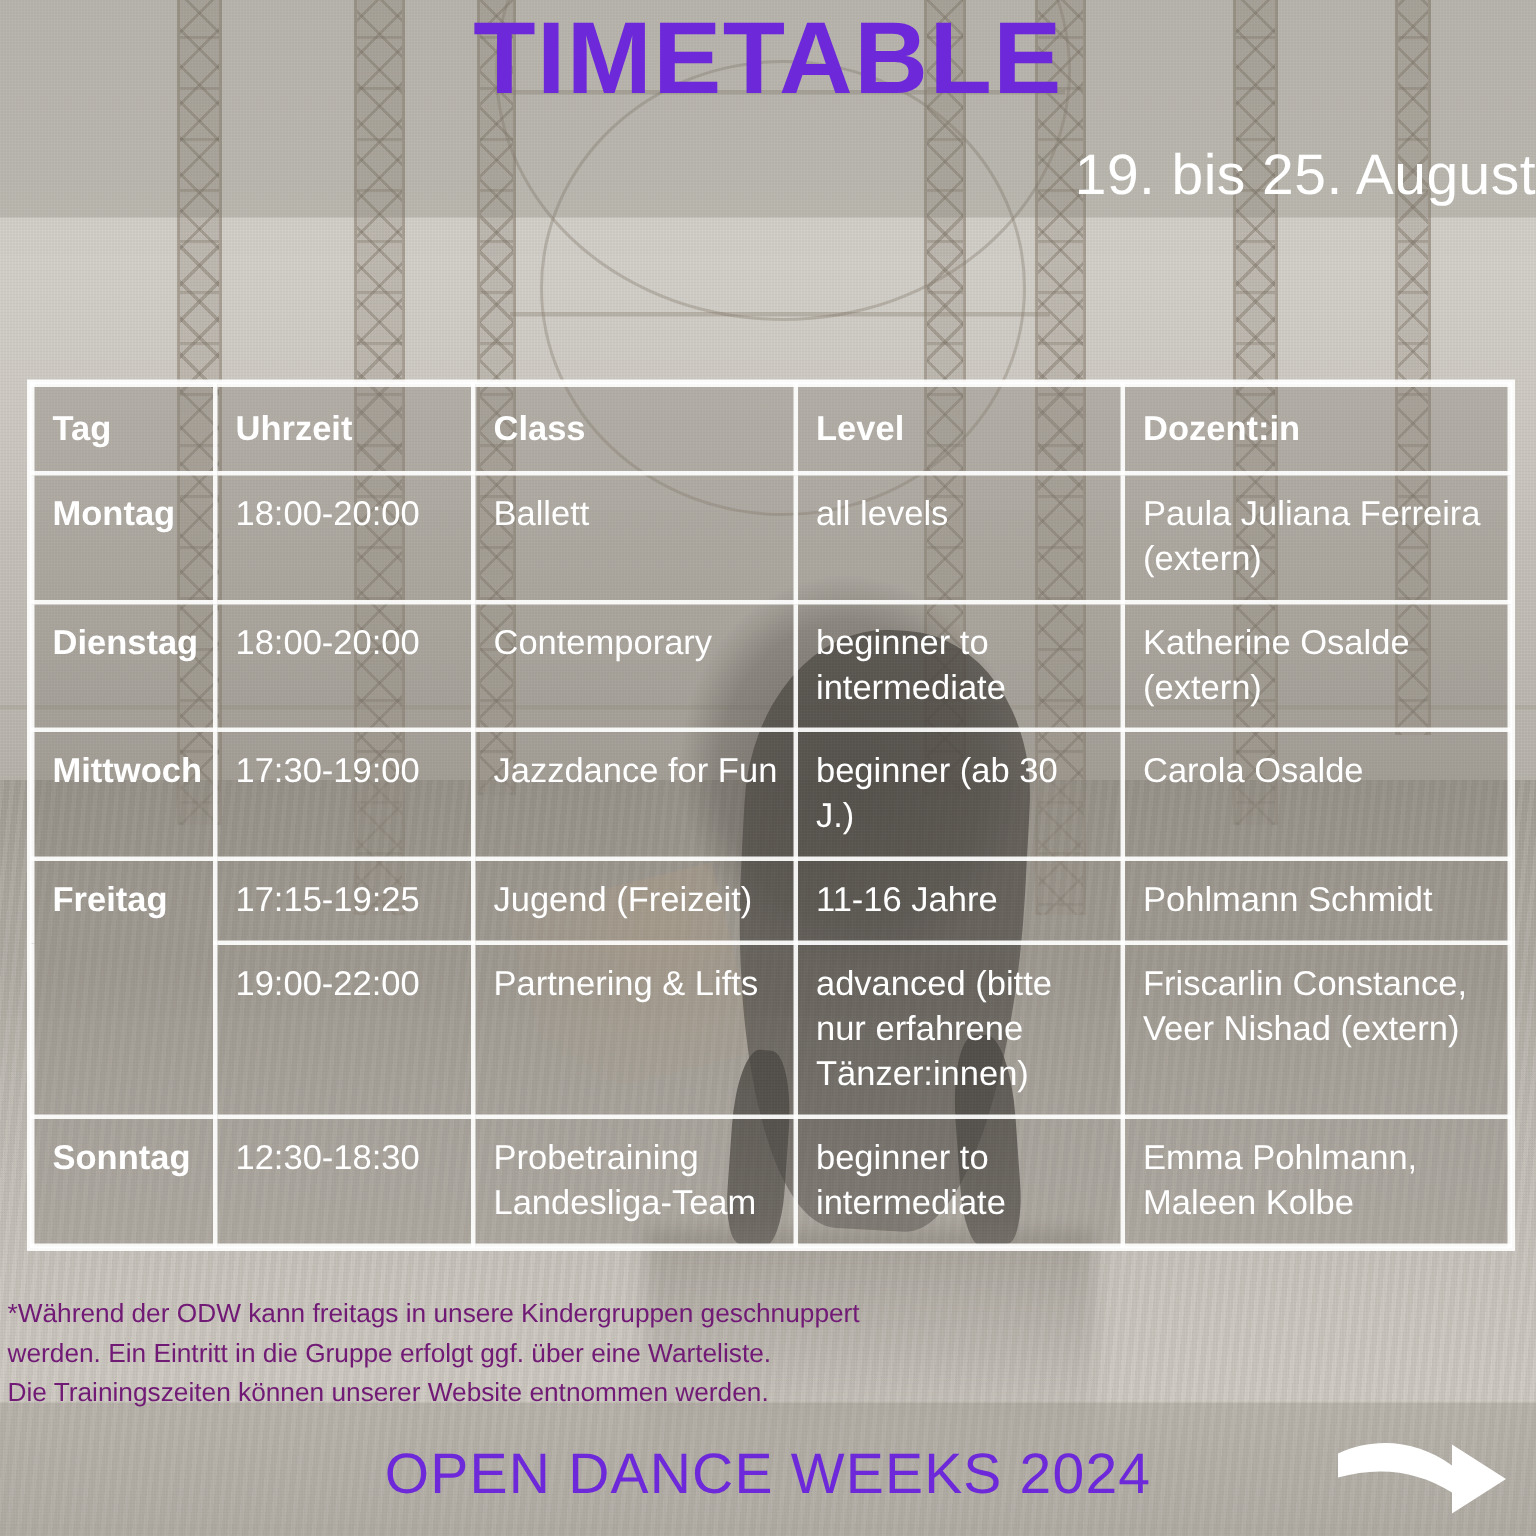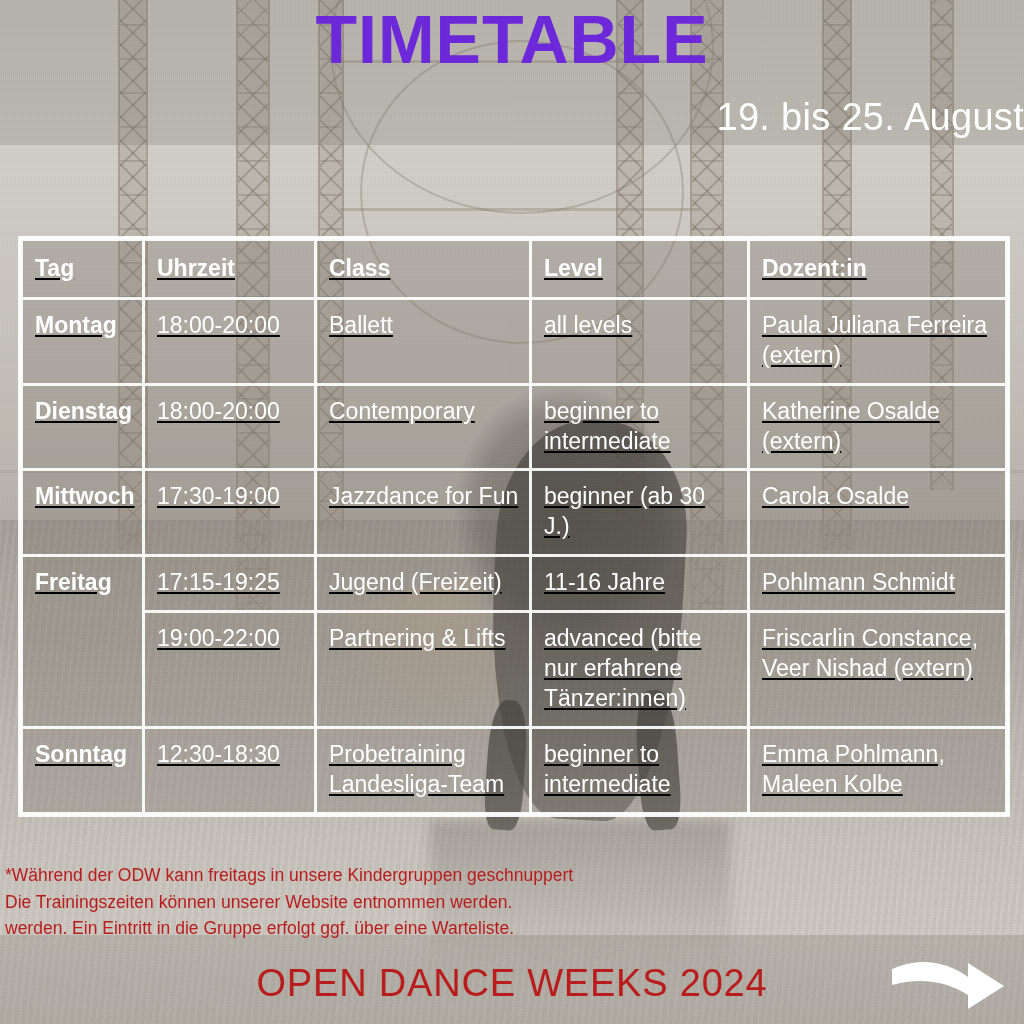--- a/index.html
+++ b/index.html
@@ -170,23 +170,22 @@
     color: #ffffff;
     font-size: 38px;
     font-weight: 400;
     letter-spacing: .3px;
   }
 
   
   .table-wrap {
     position: absolute;
     left: 20px;
-    top: 238px;
+    top: 255px;
     width: 985px;
-    text-decoration: underline;
   }
   table.tt {
     width: 100%;
     border-collapse: collapse;
     table-layout: fixed;
     background: rgba(126,120,110,.34);
     outline: 3px solid rgba(255,255,255,.92);
     outline-offset: -1px;
   }
   table.tt td, table.tt th {
@@ -212,21 +211,21 @@
   col.c-class { width: 215px; }
   col.c-level { width: 218px; }
   col.c-doz   { width: 258px; }
 
   
   .footnote {
     position: absolute;
     left: 5px;
     top: 862px;
     width: 640px;
-    color: #b91c1c;
+    color: #701a75;
     font-size: 17.5px;
     line-height: 1.52;
     font-weight: 400;
   }
   .footnote div { white-space: nowrap; }
 
   
   .swipe {
     position: absolute;
     right: 16px;
@@ -241,21 +240,21 @@
     right: 16px;
     top: 955px;
     width: 120px;
     height: 58px;
   }
   .bottom-title {
     position: absolute;
     left: 0; right: 0;
     top: 962px;
     text-align: center;
-    color: #b91c1c;
+    color: #6d28d9;
     font-size: 38px;
     font-weight: 400;
     letter-spacing: .8px;
   }
 </style>
 </head>
 <body>
 
 <div id="poster">
 
@@ -347,22 +346,22 @@
           <td>Probetraining Landesliga-Team</td>
           <td>beginner to intermediate</td>
           <td>Emma Pohlmann, Maleen Kolbe</td>
         </tr>
       </tbody>
     </table>
   </div>
 
   <div class="footnote">
     <div>*Während der ODW kann freitags in unsere Kindergruppen geschnuppert</div>
+    <div>werden. Ein Eintritt in die Gruppe erfolgt ggf. über eine Warteliste.</div>
     <div>Die Trainingszeiten können unserer Website entnommen werden.</div>
-    <div>werden. Ein Eintritt in die Gruppe erfolgt ggf. über eine Warteliste.</div>
   </div>
 
   <svg class="arrow" viewBox="0 0 120 58">
     <path d="M4 14 C30 2, 58 6, 80 22 L80 8 L116 31 L80 54 L80 40 C58 26, 32 22, 4 30 Z" fill="#ffffff"></path>
   </svg>
 
   <div class="bottom-title">OPEN DANCE WEEKS 2024</div>
 
 </div>
 

